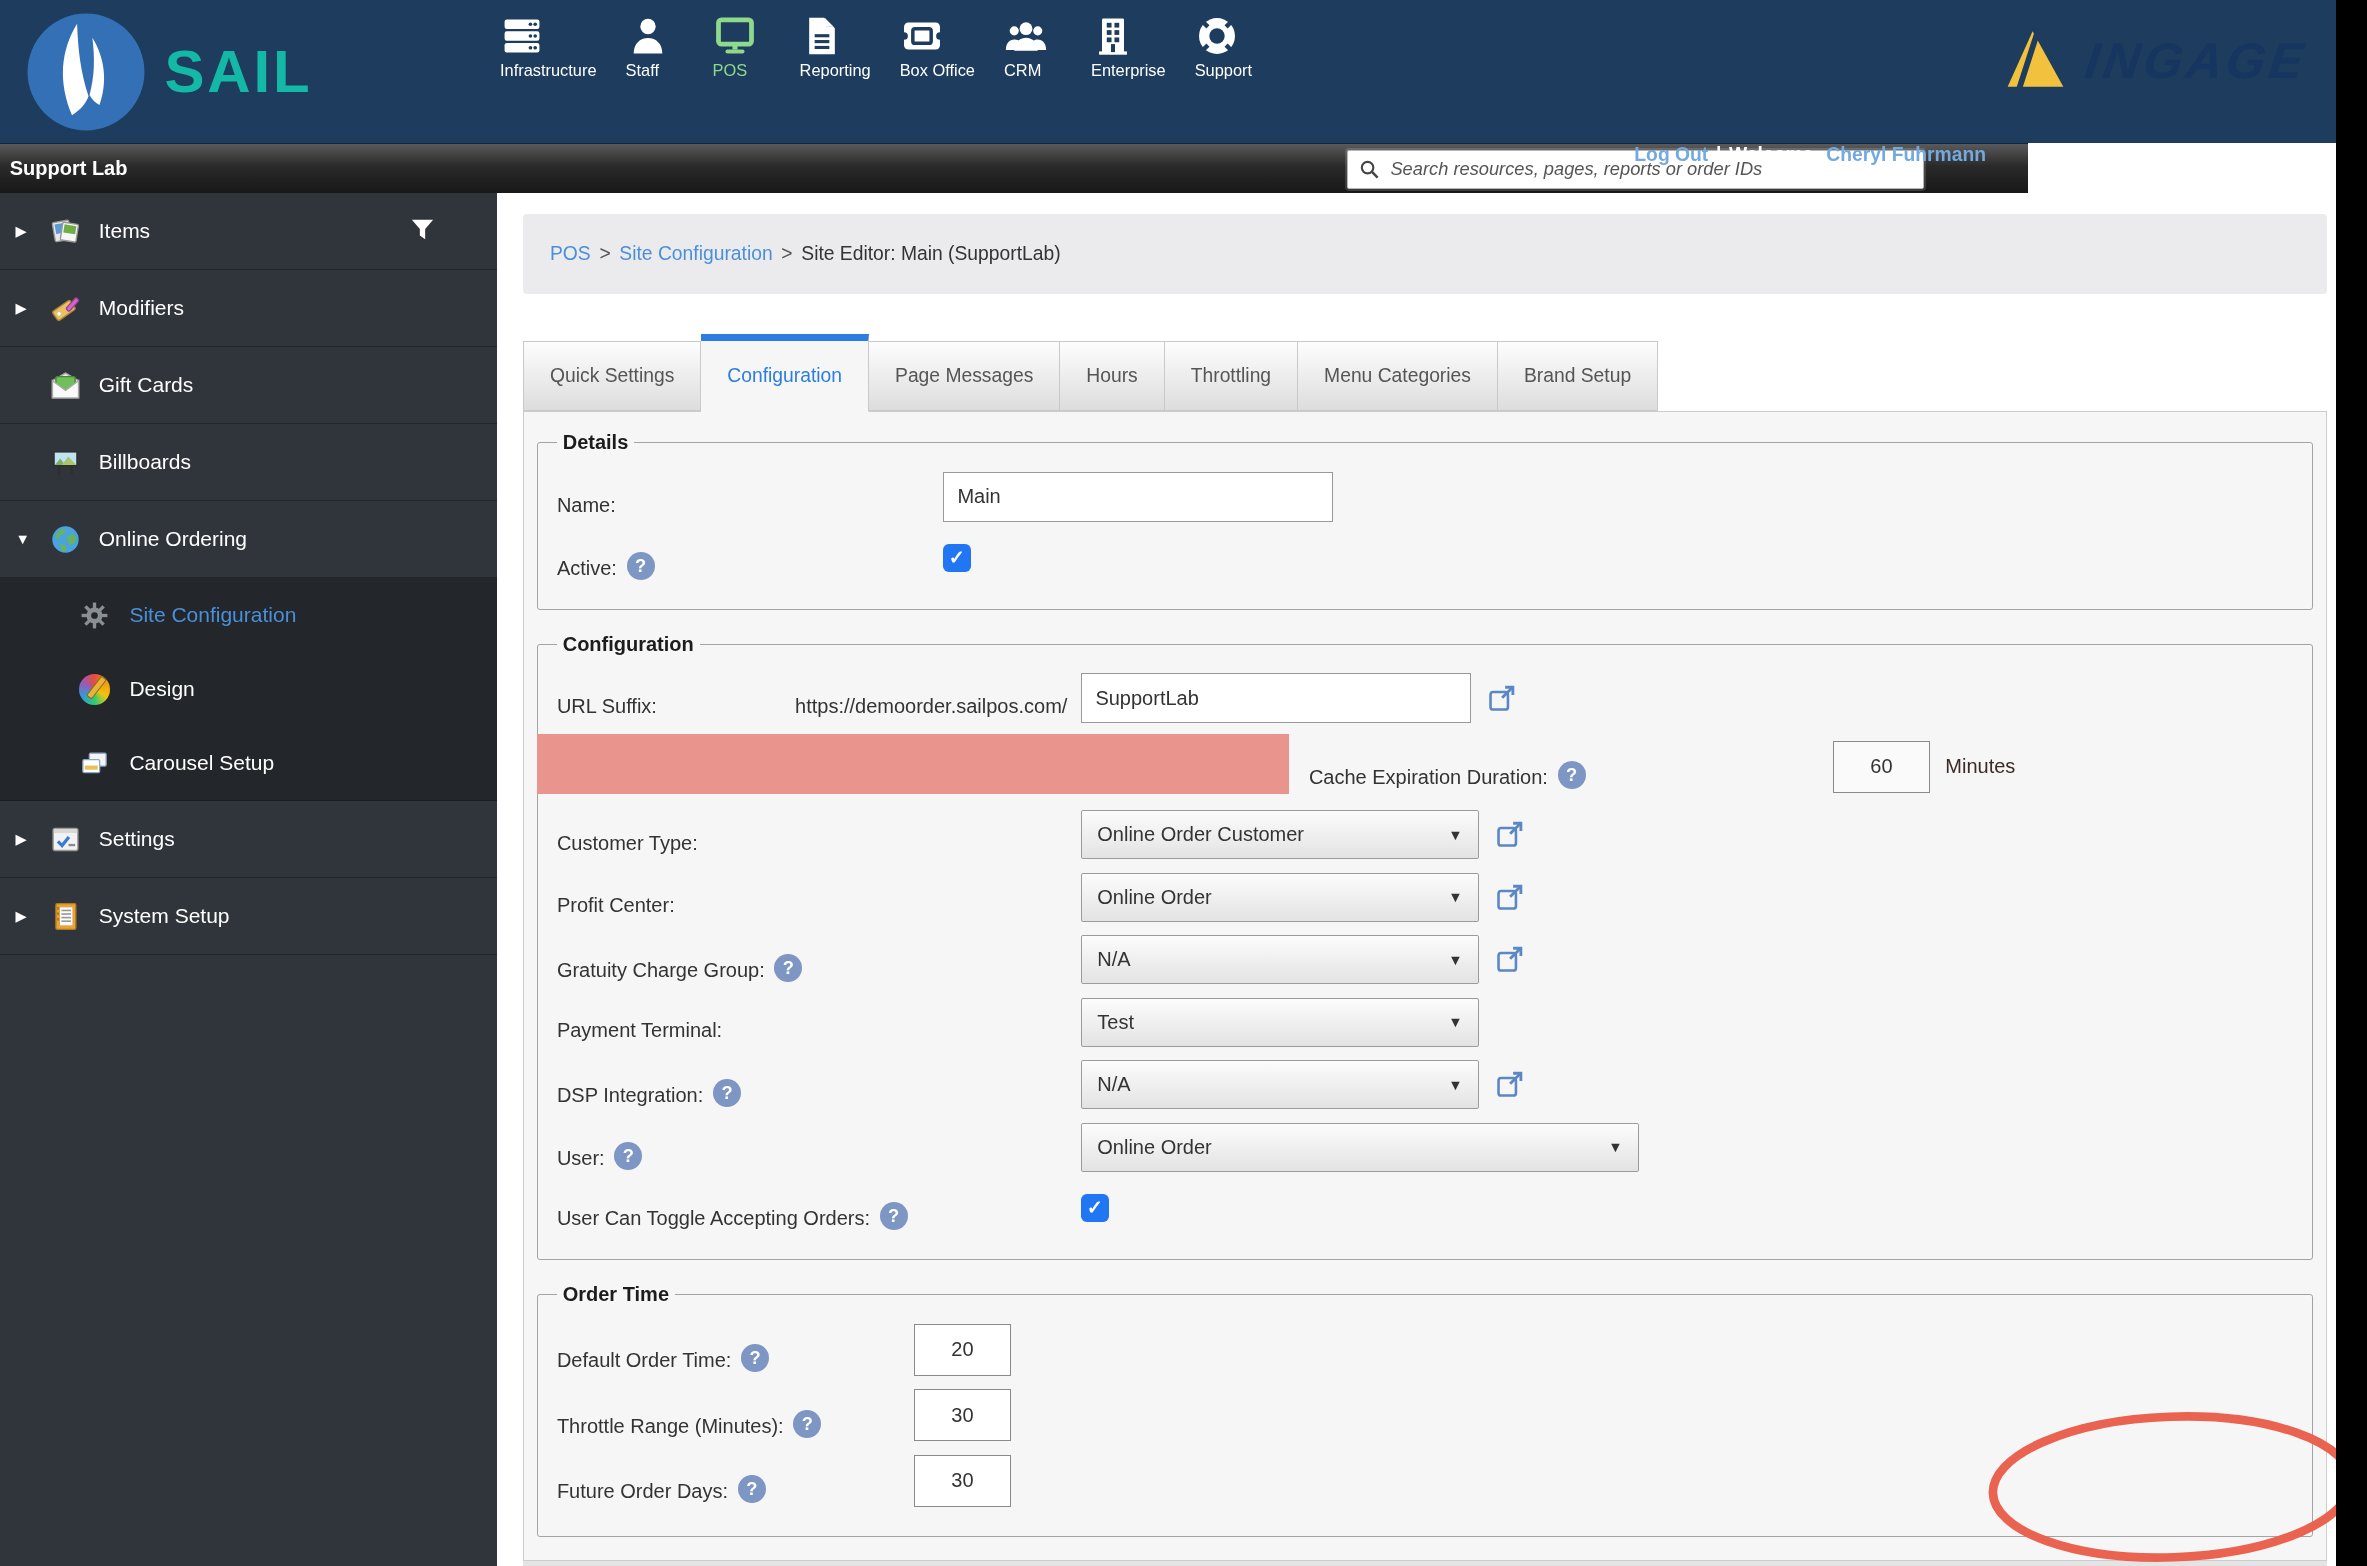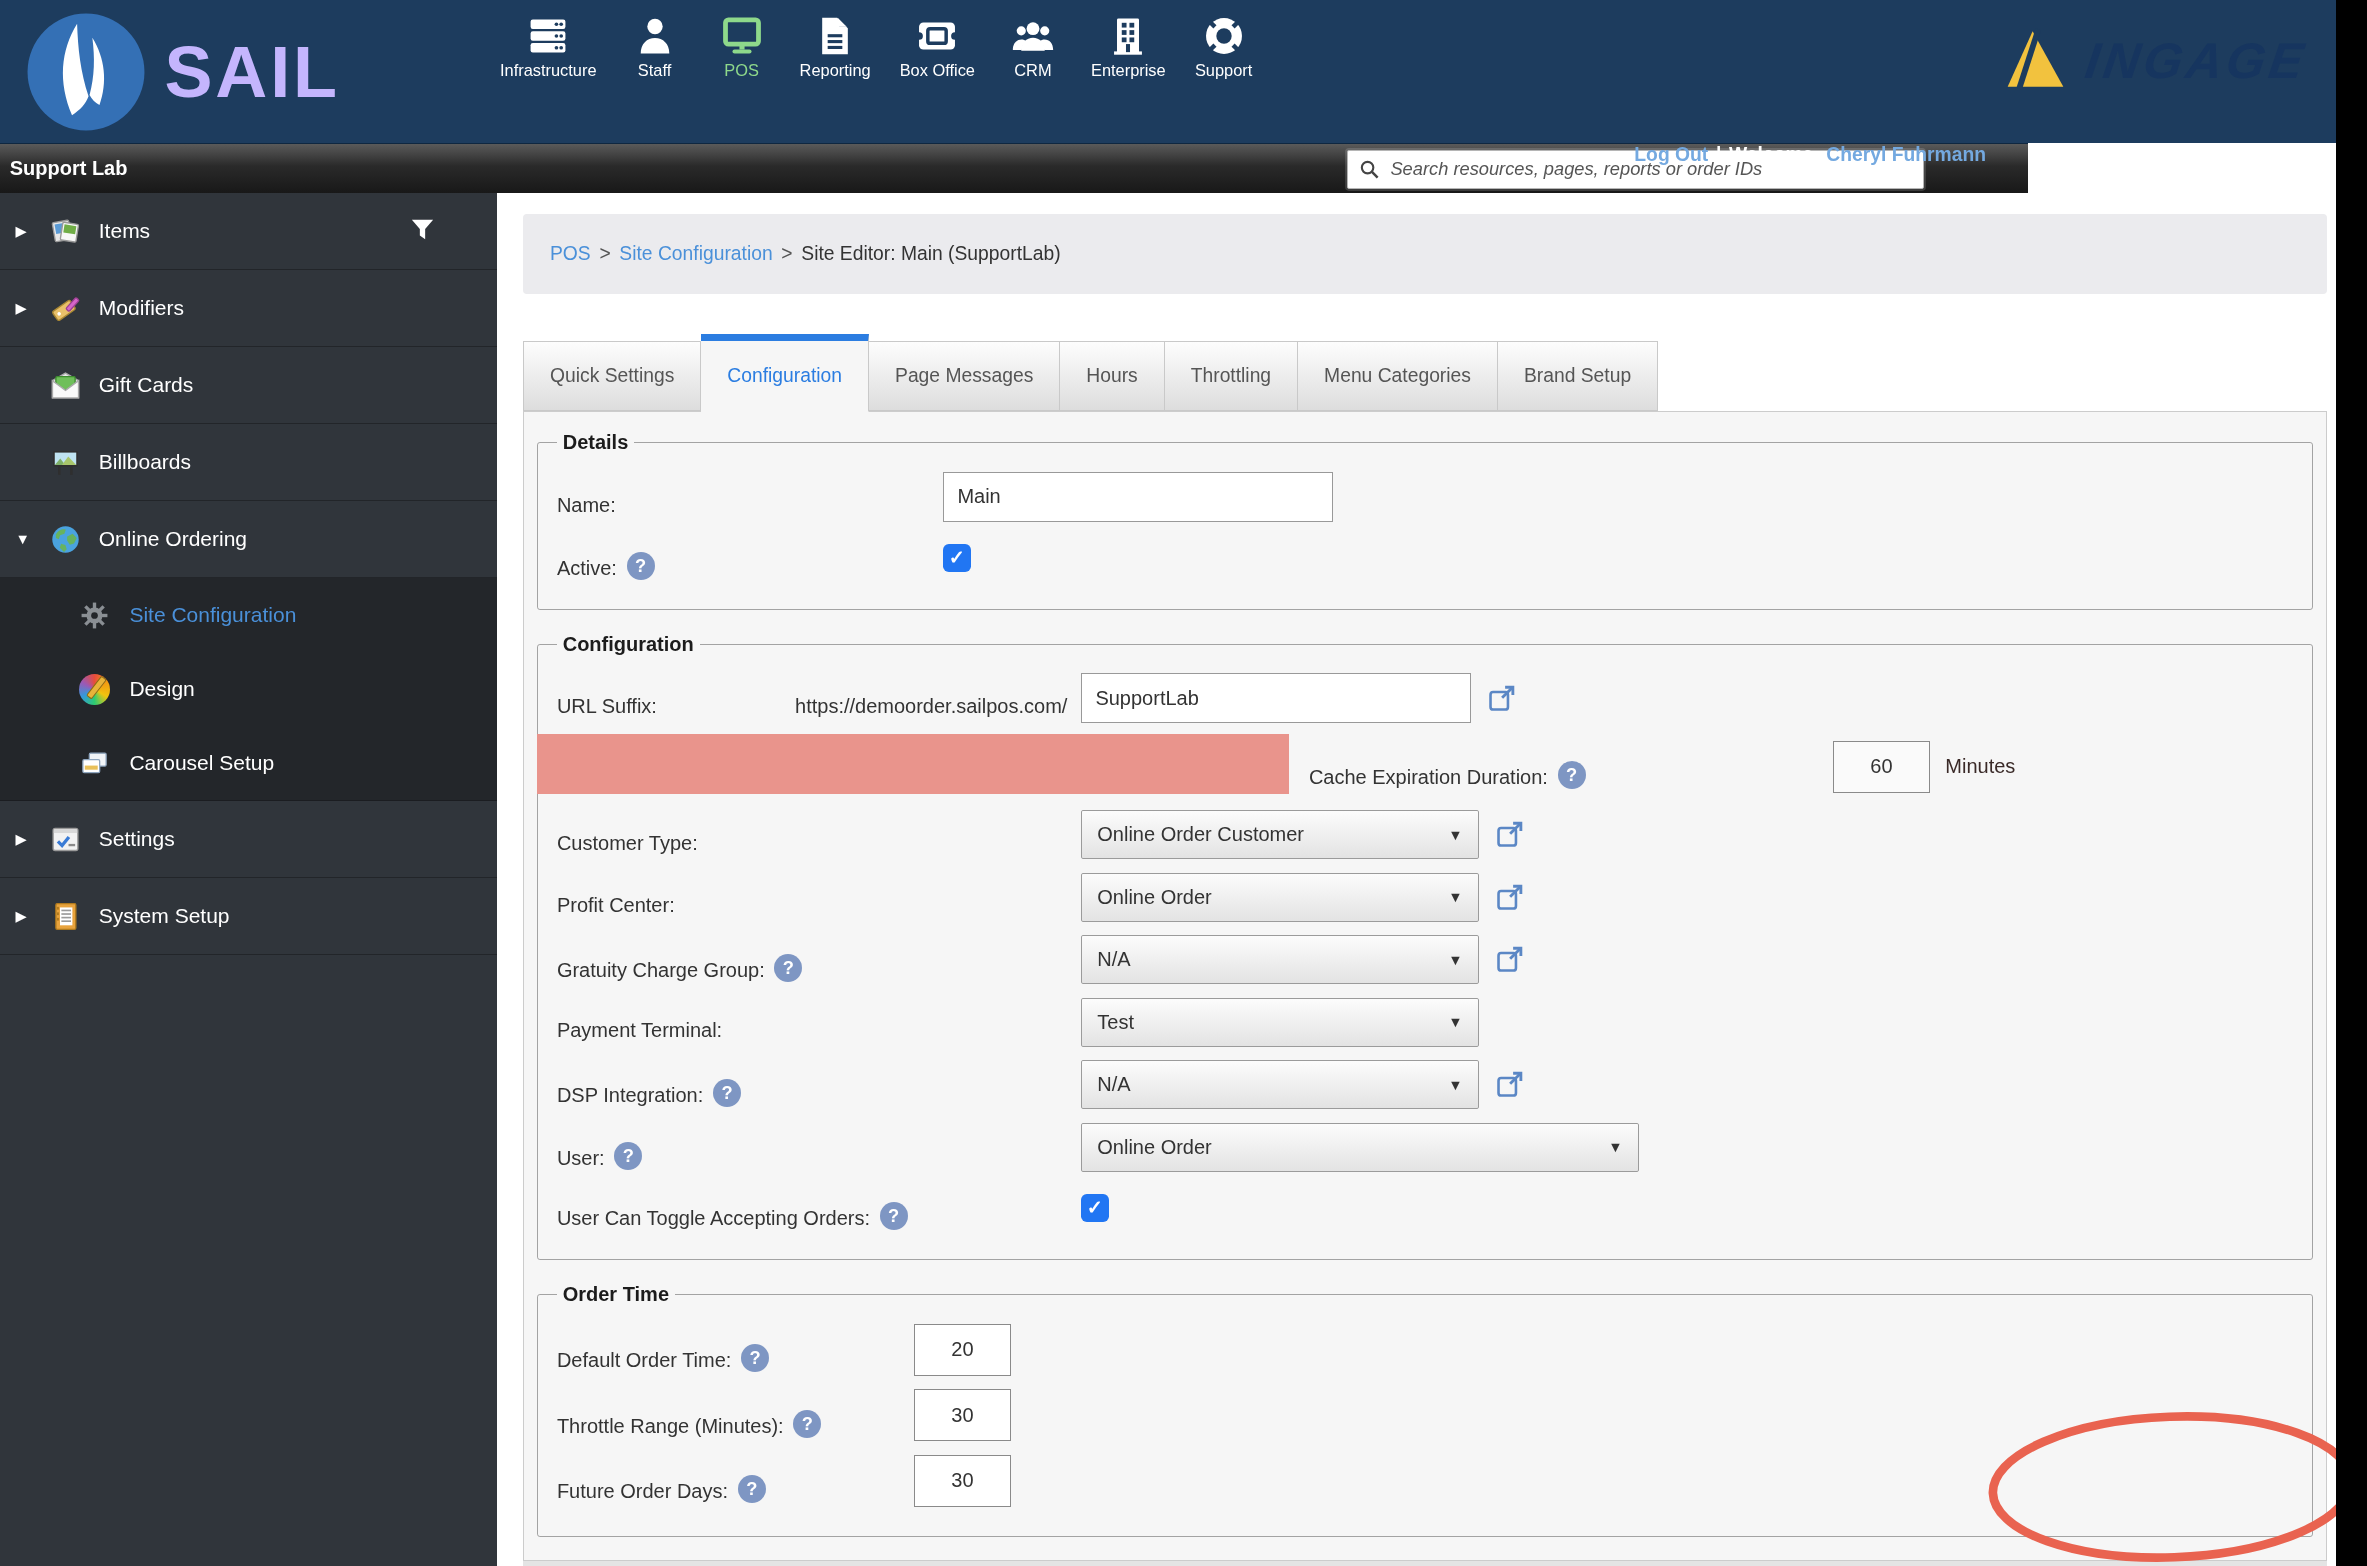--- a/index.html
+++ b/index.html
@@ -5,23 +5,23 @@
   html,body{margin:0;padding:0;}
   body{
     width:2367px;height:1566px;position:relative;overflow:hidden;
     background:#ffffff;font-family:"Liberation Sans", sans-serif;
     -webkit-font-smoothing:antialiased;
   }
   
   .topbar{position:absolute;left:0;top:0;width:2367px;height:143px;background:#1d3c5e;}
   .brand{position:absolute;left:25px;top:9.7px;display:flex;align-items:center;gap:17.4px;}
   .brand-circle svg{display:block;}
-  .brand-text{color:#c4b5fd;font-size:72px;font-weight:700;letter-spacing:2.9px;line-height:124px;}
+  .brand-text{color:#14b8a6;font-size:60px;font-weight:700;letter-spacing:2.9px;line-height:124px;}
   .topnav{position:absolute;left:500px;top:13.5px;display:flex;gap:29px;}
-  .nav-item{display:flex;flex-direction:column;align-items:center;gap:3.9px;cursor:pointer;min-width:58px;}
+  .nav-item{display:flex;flex-direction:column;gap:3.9px;cursor:pointer;min-width:58px;}
   .nav-icon svg{display:block;}
   .nav-label{color:#fff;font-size:16.4px;}
   .nav-item.active .nav-label{color:#8ed98b;}
   .ingage{position:absolute;right:60px;top:27px;display:flex;align-items:center;gap:15.4px;}
   .ingage-text{color:#16355f;font-size:50px;font-weight:700;font-style:italic;letter-spacing:3.9px;transform:skewX(-8deg);}
   
   .statusbar{position:absolute;left:0;top:143px;width:2028px;height:50px;
     background:linear-gradient(#5a5a5a,#2a2a2a 45%,#181818);border-top:1.9px solid #0f2740;box-sizing:border-box;}
   .site-name{position:absolute;left:9.7px;top:0;height:48px;display:flex;align-items:center;
     color:#fff;font-size:20px;font-weight:700;}

